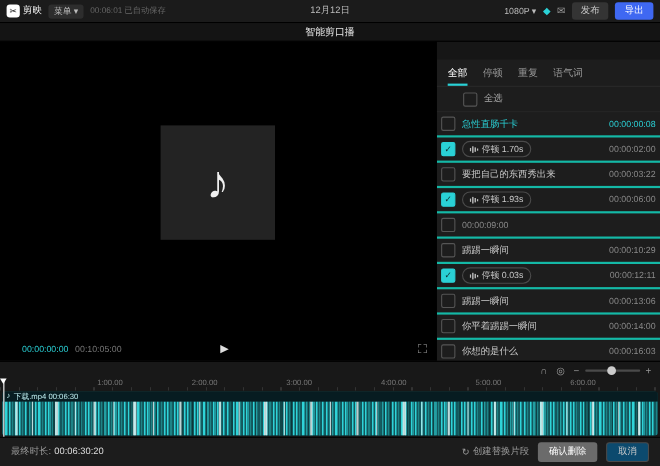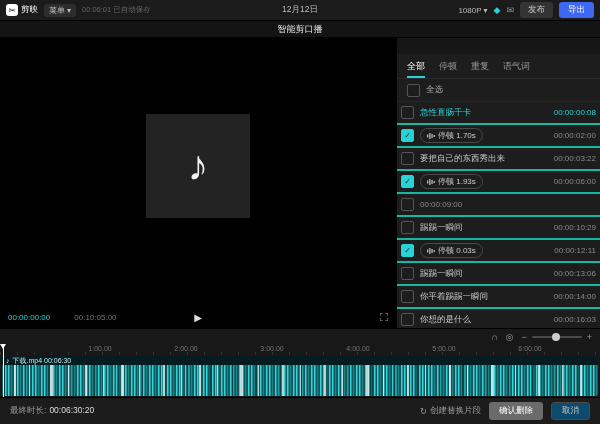--- a/index.html
+++ b/index.html
@@ -22,33 +22,33 @@
   .btn-export{background:#3f68f2;color:#fff;border:none;border-radius:3px;padding:2px 9px;font-size:8.5px;}
 
   
   .subheader{height:16px;flex:none;background:#141414;display:flex;align-items:center;justify-content:center;font-size:9px;color:#e6e6e6;border-bottom:1px solid #000;}
 
   
   .main{flex:1;display:flex;min-height:0;}
   .preview{width:396px;flex:none;background:#000;position:relative;border-right:1px solid #000;}
   .canvas{position:absolute;left:50%;top:44%;transform:translate(-50%,-50%);width:104px;height:104px;background:#232323;display:flex;align-items:center;justify-content:center;}
   .note{color:#f0f0f0;font-size:42px;line-height:1;}
-  .preview-bar{position:absolute;left:0;right:0;bottom:3px;height:16px;display:flex;align-items:center;padding:0 8px;font-size:8px;}
+  .preview-bar{position:absolute;left:12px;right:0;bottom:3px;height:16px;display:flex;align-items:center;padding:0 8px;font-size:8px;}
   .cur{color:#2ad1d6;}
-  .tot{color:#777;margin-left:24px;}
+  .tot{color:#777;margin-left:6px;}
   .play{position:absolute;left:50%;transform:translateX(-50%);background:none;border:none;color:#ddd;font-size:10px;padding:0;cursor:pointer;}
   .fs{margin-left:auto;display:flex;align-items:center;}
 
   
   .panel{flex:1;background:#1d1d1d;display:flex;flex-direction:column;min-width:0;margin-top:16px;}
   .tabs{display:flex;gap:14px;padding:0 10px;height:24px;flex:none;align-items:center;border-bottom:1px solid #2a2a2a;font-size:9px;color:#9a9a9a;}
   .tab{position:relative;padding:5px 0;cursor:pointer;}
   .tab.active{color:#fff;}
   .tab.active::after{content:"";position:absolute;left:0;right:0;bottom:0;height:2px;background:#2ad1d6;}
-  .selectall{display:flex;align-items:center;gap:6px;height:22px;flex:none;padding:0 10px;color:#aaa;font-size:8.5px;border-bottom:1px solid #262626;}
+  .selectall{display:flex;align-items:center;gap:6px;height:22px;flex:none;padding:0 24px;color:#aaa;font-size:8.5px;border-bottom:1px solid #262626;}
   .list{flex:1;overflow:hidden;}
   .row{display:flex;align-items:center;gap:6px;height:21px;padding:0 4px;border-bottom:2px solid #14b8a6;font-size:8.5px;}
   .cb{width:11px;height:11px;flex:none;border:1px solid #555;border-radius:2px;display:flex;align-items:center;justify-content:center;background:transparent;cursor:pointer;}
   .cb .tick{display:none;font-size:8px;color:#0e2a2c;line-height:1;}
   .row.checked .cb{background:#2ad1d6;border-color:#2ad1d6;}
   .row.checked .cb .tick{display:block;}
   .row-main{flex:1;display:flex;align-items:center;min-width:0;}
   .row-text{color:#c9c9c9;white-space:nowrap;overflow:hidden;text-overflow:ellipsis;}
   .row.active .row-text{color:#2ad1d6;}
   .row.active .row-time{color:#2ad1d6;text-align:right;}

